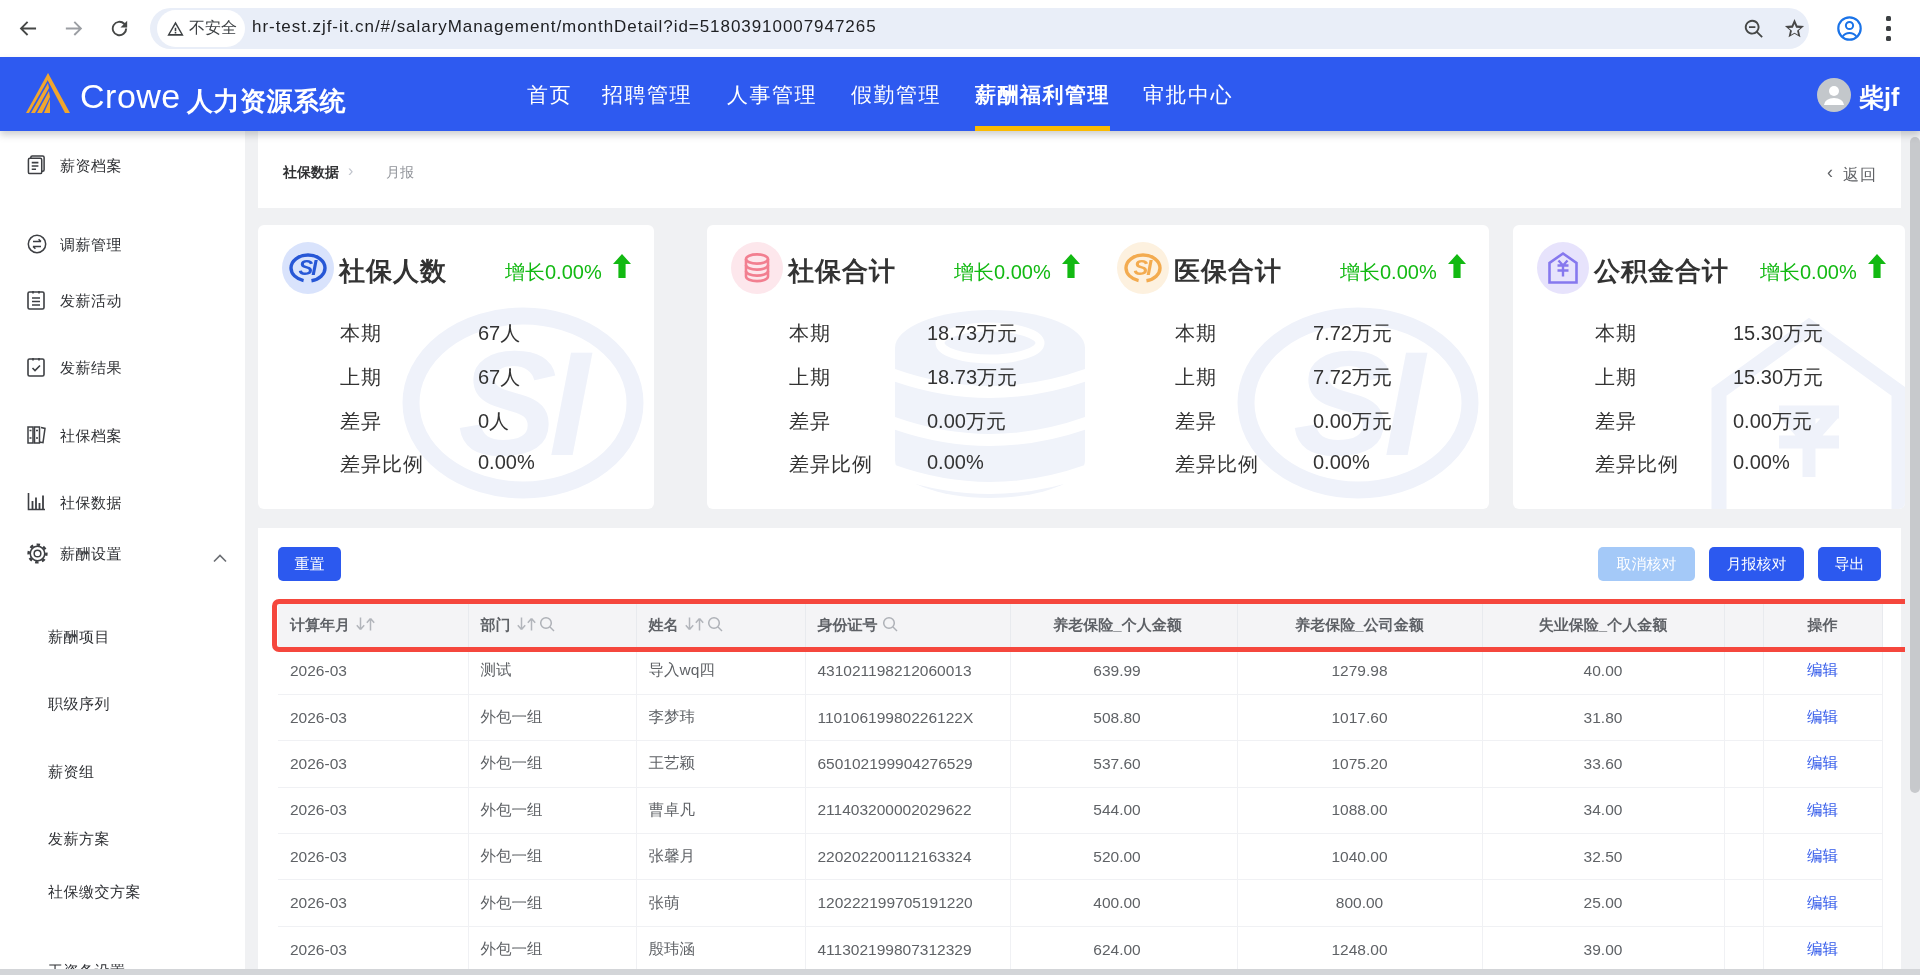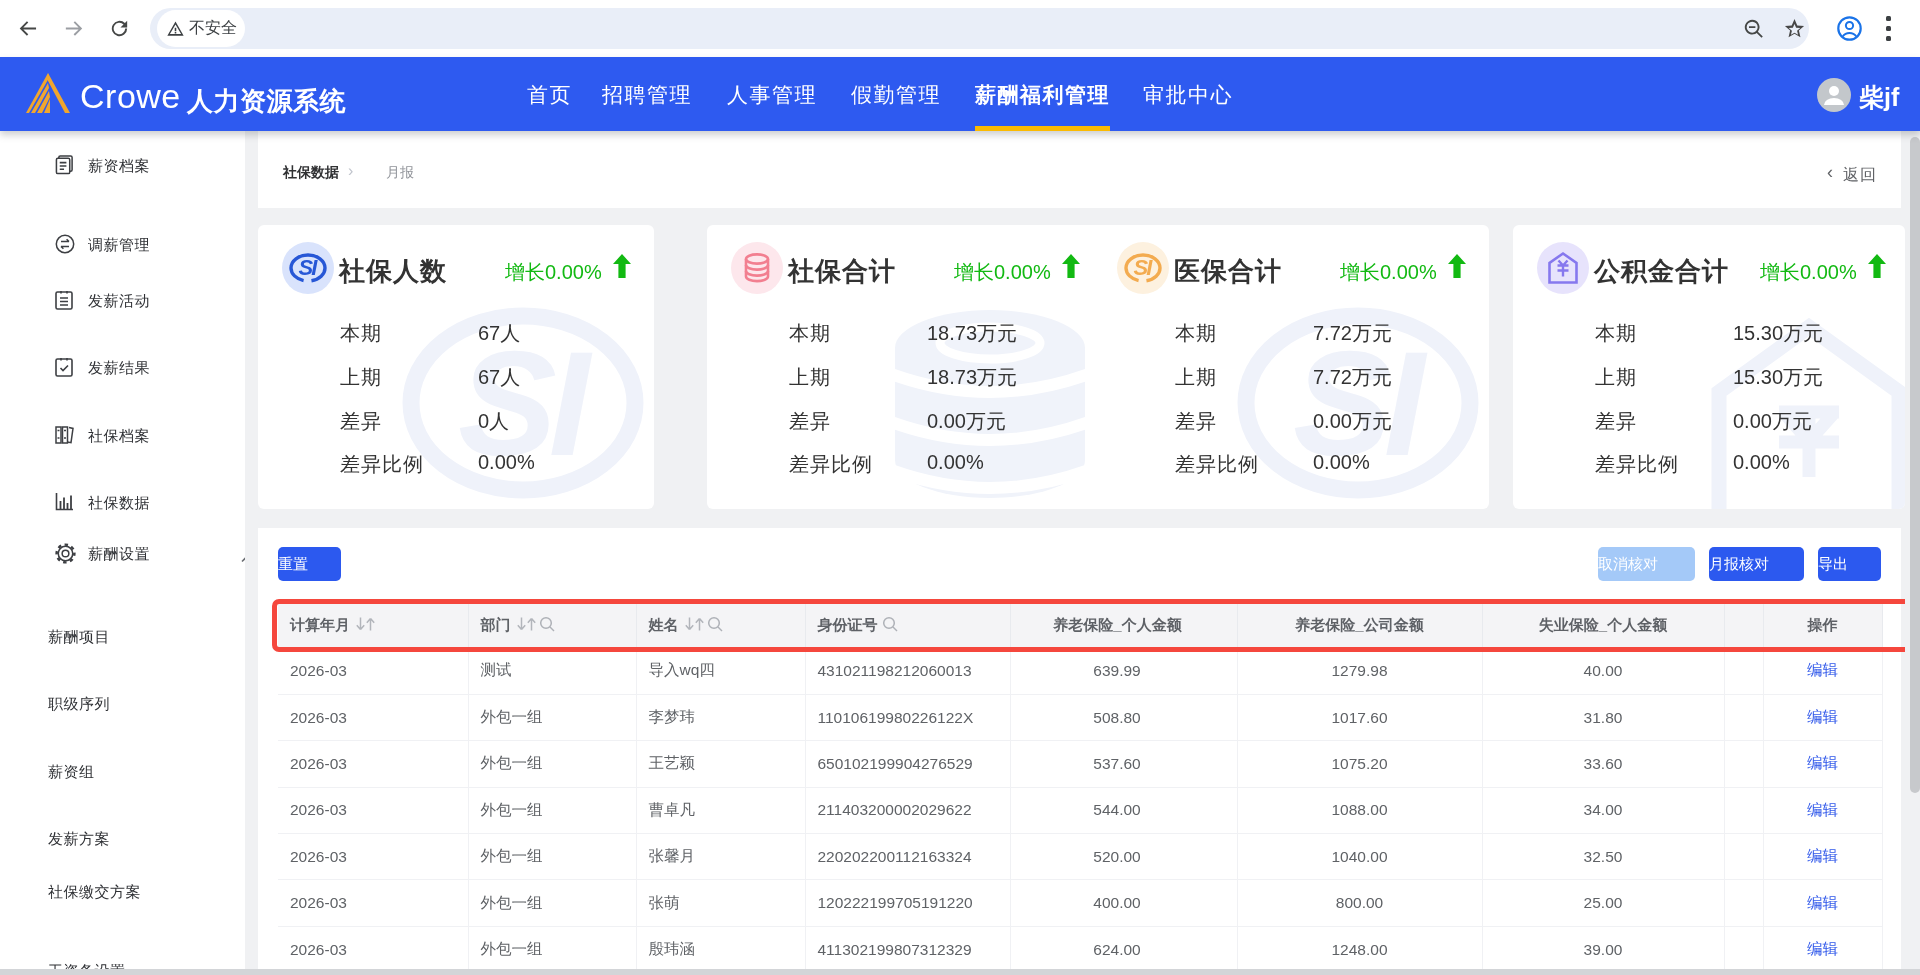--- a/index.html
+++ b/index.html
@@ -18,40 +18,40 @@
 .navitem { position:absolute; top:24px; color:#ffffff; font-size:21px; letter-spacing:1.5px; }
 #navuline { position:absolute; left:975px; top:69px; width:135px; height:5px; background:#fbba00; }
 #crowe { position:absolute; left:80px; top:20px; color:#fff; font-size:34px; font-weight:normal; letter-spacing:0.5px; }
 #systitle { position:absolute; left:187px; top:27px; color:#fff; font-size:26px; font-weight:bold; letter-spacing:0.5px; }
 #avatar { position:absolute; left:1817px; top:21px; width:34px; height:34px; border-radius:50%; background:#c3c7cb; overflow:hidden; }
 #uname { position:absolute; left:1859px; top:24px; color:#fff; font-size:25px; font-weight:bold; }
 
 
 #mainbg { position:absolute; top:131px; left:245px; width:1660px; height:838px; background:#f0f1f3; }
 #sidebar { position:absolute; top:131px; left:0; width:245px; height:838px; background:#ffffff; overflow:hidden; }
-.side-item { position:absolute; left:0; width:245px; height:24px; color:#2f3135; font-size:15px;margin-left:28px; }
+.side-item { position:absolute; left:0; width:245px; height:24px; color:#2f3135; font-size:15px; }
 .side-item .txt { position:absolute; left:60px; top:2px; letter-spacing:0.5px; }
 .side-item svg { position:absolute; left:27px; top:0px; }
 .side-sub { position:absolute; left:48px; color:#2f3135; font-size:15px; letter-spacing:0.5px; }
 
 
 #crumb { position:absolute; top:131px; left:258px; width:1643px; height:77px; background:#ffffff; }
 
 
 .card { position:absolute; top:225px; width:396px; height:284px; background:#ffffff; border-radius:6px; overflow:hidden; }
 .cicon { position:absolute; left:24px; top:17px; width:52px; height:52px; border-radius:50%; }
 .ctitle { position:absolute; left:81px; top:29px; font-size:26px; font-weight:bold; color:#333; letter-spacing:1px; }
 .cgrow { position:absolute; left:247px; top:34px; font-size:20px; color:#12b912; }
 .crow { position:absolute; left:82px; font-size:20px; color:#333; letter-spacing:1px; }
 .cval { position:absolute; left:220px; font-size:20px; color:#333; }
 .wm { position:absolute; }
 
 
 #panel { position:absolute; top:528px; left:258px; width:1643px; height:441px; background:#ffffff; }
-.btn { position:absolute; top:547px; height:34px; border-radius:5px; background:#2c59ef; color:#fff; font-size:15px; line-height:34px; }
+.btn { position:absolute; top:547px; height:34px; border-radius:5px; background:#2c59ef; color:#fff; font-size:15px; text-align:center; line-height:34px; }
 
 table { border-collapse:collapse; table-layout:fixed; position:absolute; top:602px; left:278px; }
 td,th { overflow:hidden; white-space:nowrap; }
 th { height:46px; background:#f4f4f6; border-right:1px solid #e8eaee; font-size:15px; color:#5e6166; font-weight:bold; text-align:left; padding-left:12px; }
 td { height:46.4px; border-right:1px solid #f0f1f4; border-bottom:1px solid #f0f1f4; font-size:15.5px; color:#5f6266; padding-left:12px; }
 .tc { text-align:center; padding-left:0; }
 #tbl td:nth-child(5) { padding-right:13px; }
 #tbl th:nth-child(5) { padding-right:12px; }
 
 #redbox { position:absolute; left:272px; top:599px; width:1640px; height:53px; border:5px solid #f5473d; border-radius:7px; }
@@ -75,20 +75,21 @@
     <svg class="abs" style="left:108px;top:17px" width="23" height="23" viewBox="0 0 24 24">
         <path d="M17.65 6.35A8 8 0 1 0 20 12h-2.1a6 6 0 1 1-1.7-4.2L13 11h7V4z" fill="#454746"></path>
       </svg>
     <div id="pill">
       <div id="chip">
         <svg class="abs" style="left:9px;top:9px" width="19" height="19" viewBox="0 0 24 24">
             <path d="M12 3 1.7 21h20.6L12 3zm0 4 7.1 12H4.9L12 7zm-1 4v4h2v-4h-2zm0 5.2v2h2v-2h-2z" fill="#3c4043"></path>
           </svg>
         <div class="abs" style="left:32px;top:8px;font-size:16px;color:#3c4043;">不安全</div>
       </div>
+      <div id="url">hr-test.zjf-it.cn/#/salaryManagement/monthDetail?id=51803910007947265</div>
       <svg class="abs" style="left:1593px;top:10px" width="22" height="22" viewBox="0 0 24 24">
           <path d="M10 2a8 8 0 1 0 4.9 14.3l5.3 5.3 1.4-1.4-5.3-5.3A8 8 0 0 0 10 2zm0 2a6 6 0 1 1 0 12 6 6 0 0 1 0-12zM6.5 9v2h7V9z" fill="#454746"></path>
         </svg>
       <svg class="abs" style="left:1633px;top:9px" width="23" height="23" viewBox="0 0 24 24">
           <path d="m12 2 2.9 6.9 7.1.6-5.4 4.7 1.6 7-6.2-3.8-6.2 3.8 1.6-7L2 9.5l7.1-.6L12 2zm0 5.2-1.7 4-4.3.4 3.3 2.8-1 4.2 3.7-2.2 3.7 2.2-1-4.2 3.3-2.8-4.3-.4-1.7-4z" fill="#474747"></path>
         </svg>
     </div>
     <svg class="abs" style="left:1835px;top:14px" width="29" height="29" viewBox="0 0 29 29" fill="none" stroke="#1a73e8">
         <circle cx="14.5" cy="14.5" r="11.2" stroke-width="2.2"></circle>
         <circle cx="14.5" cy="11.5" r="3.6" stroke-width="2"></circle>

